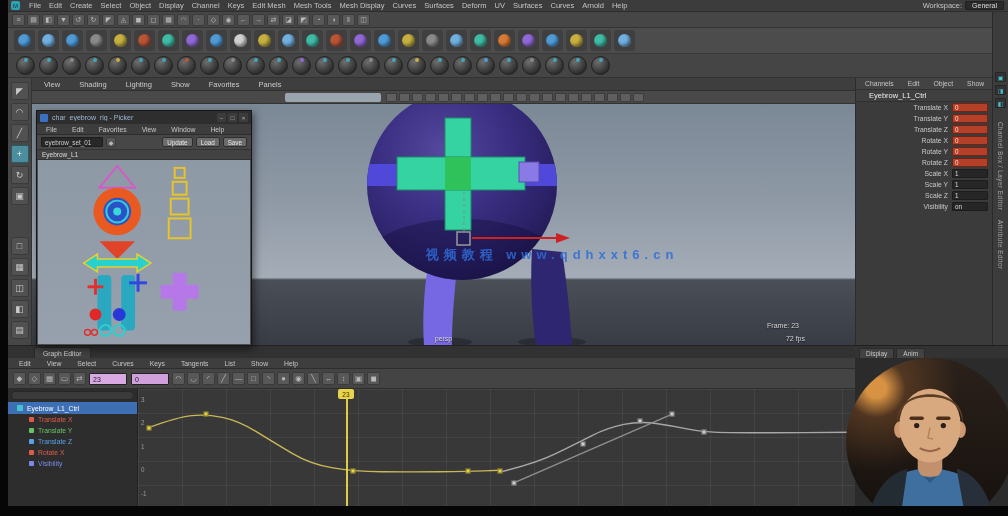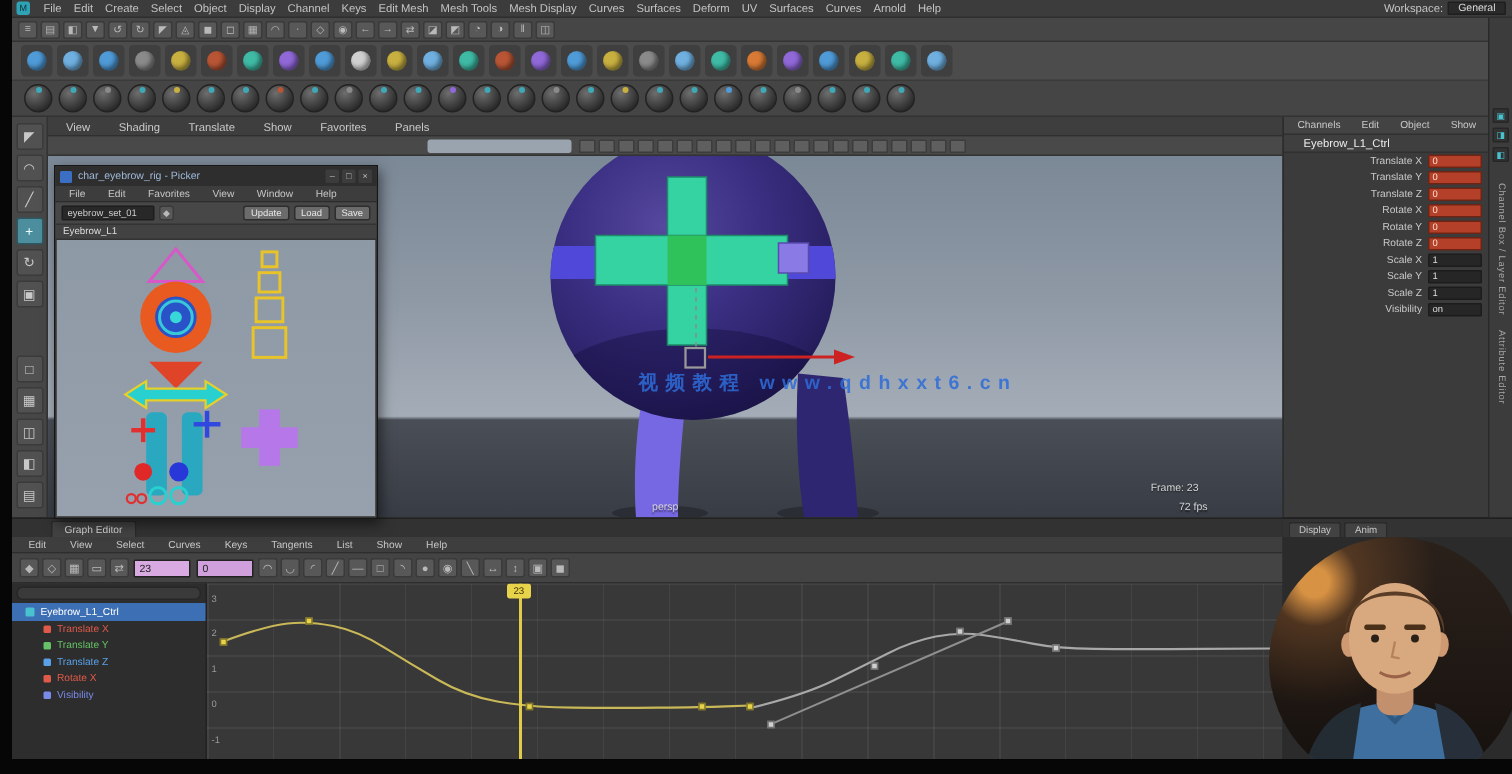--- a/index.html
+++ b/index.html
@@ -313,21 +313,21 @@
           <span>▤</span>
         </span>
       </span>
   </div>
 
   <div id="viewport">
     <div id="vp-menubar">
 
     <span class="menu-item">View</span>
         <span class="menu-item">Shading</span>
-        <span class="menu-item">Translate</span>
+        <span class="menu-item">Lighting</span>
         <span class="menu-item">Show</span>
         <span class="menu-item">Favorites</span>
         <span class="menu-item">Panels</span>
       </div>
     <div id="vp-toolbar">
       <span class="vp-pill"></span>
       <span style="display:flex;gap:2px">
 
       <span class="vp-icon"></span>
           <span class="vp-icon"></span>

